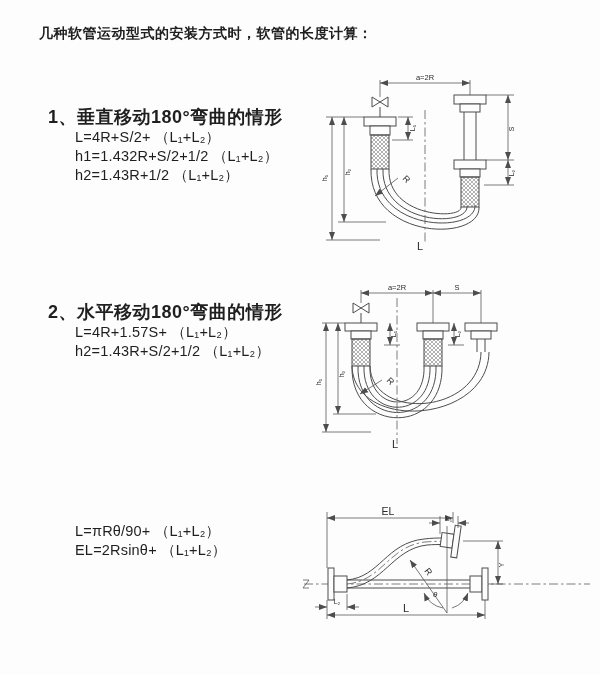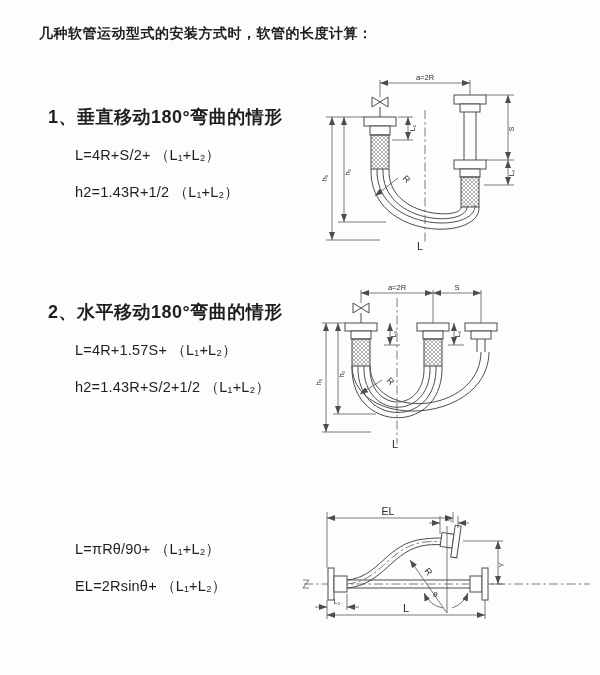--- a/index.html
+++ b/index.html
@@ -9,21 +9,21 @@
     font-family:"Liberation Sans","DejaVu Sans",sans-serif;
     color:#1f1f1f;
   }
   .page{position:relative;width:600px;height:675px;overflow:hidden;background:#fdfdfd;}
   .title{
     position:absolute;left:35px;top:21px;margin:4px;
     font-size:14px;font-weight:bold;letter-spacing:0.5px;white-space:nowrap;
   }
   .sec{position:absolute;white-space:nowrap;}
   .sec .heading{font-size:18px;font-weight:bold;letter-spacing:0.5px;height:18px;line-height:18px;}
-  .sec .f{font-size:14.5px;font-weight:400;height:16px;line-height:16px;margin:21px 0 0 27px;letter-spacing:0.2px;}
+  .sec .f{font-size:14.5px;font-weight:400;height:16px;line-height:16px;margin:3px 0 0 27px;letter-spacing:0.2px;}
   .sec1{left:48px;top:108px;}
   .sec2{left:48px;top:303px;}
   .sec3{left:48px;top:520px;}
   .diag{position:absolute;}
   .diag1{left:318px;top:72px;}
   .diag2{left:316px;top:282px;}
   .diag3{left:300px;top:498px;}
   
   .ln{stroke:#4d4d4d;stroke-width:1;fill:none;}
   .lt{stroke:#4d4d4d;stroke-width:0.75;fill:none;}
@@ -41,20 +41,21 @@
 </head>
 <body>
 
 <div class="page">
 
   <h1 class="title">几种软管运动型式的安装方式时，软管的长度计算：</h1>
 
   <div class="sec sec1">
     <div class="heading">1、垂直移动180°弯曲的情形</div>
     <div class="f">L=4R+S/2+ （L₁+L₂）</div>
+    <div class="f">h1=1.432R+S/2+1/2 （L₁+L₂）</div>
     <div class="f">h2=1.43R+1/2 （L₁+L₂）</div>
   </div>
 
   <svg class="diag diag1" width="260" height="180" viewBox="0 0 260 180">
     <defs>
       <pattern id="braid1" width="4" height="4" patternUnits="userSpaceOnUse">
         <path d="M0,4 L4,0 M0,0 L4,4" stroke="#808080" stroke-width="0.6"></path>
       </pattern>
       <marker id="ar1" markerWidth="10" markerHeight="8" refX="8" refY="4" orient="auto-start-reverse" markerUnits="userSpaceOnUse">
         <path d="M0,1 L8,4 L0,7 Z" fill="#4d4d4d"></path>

